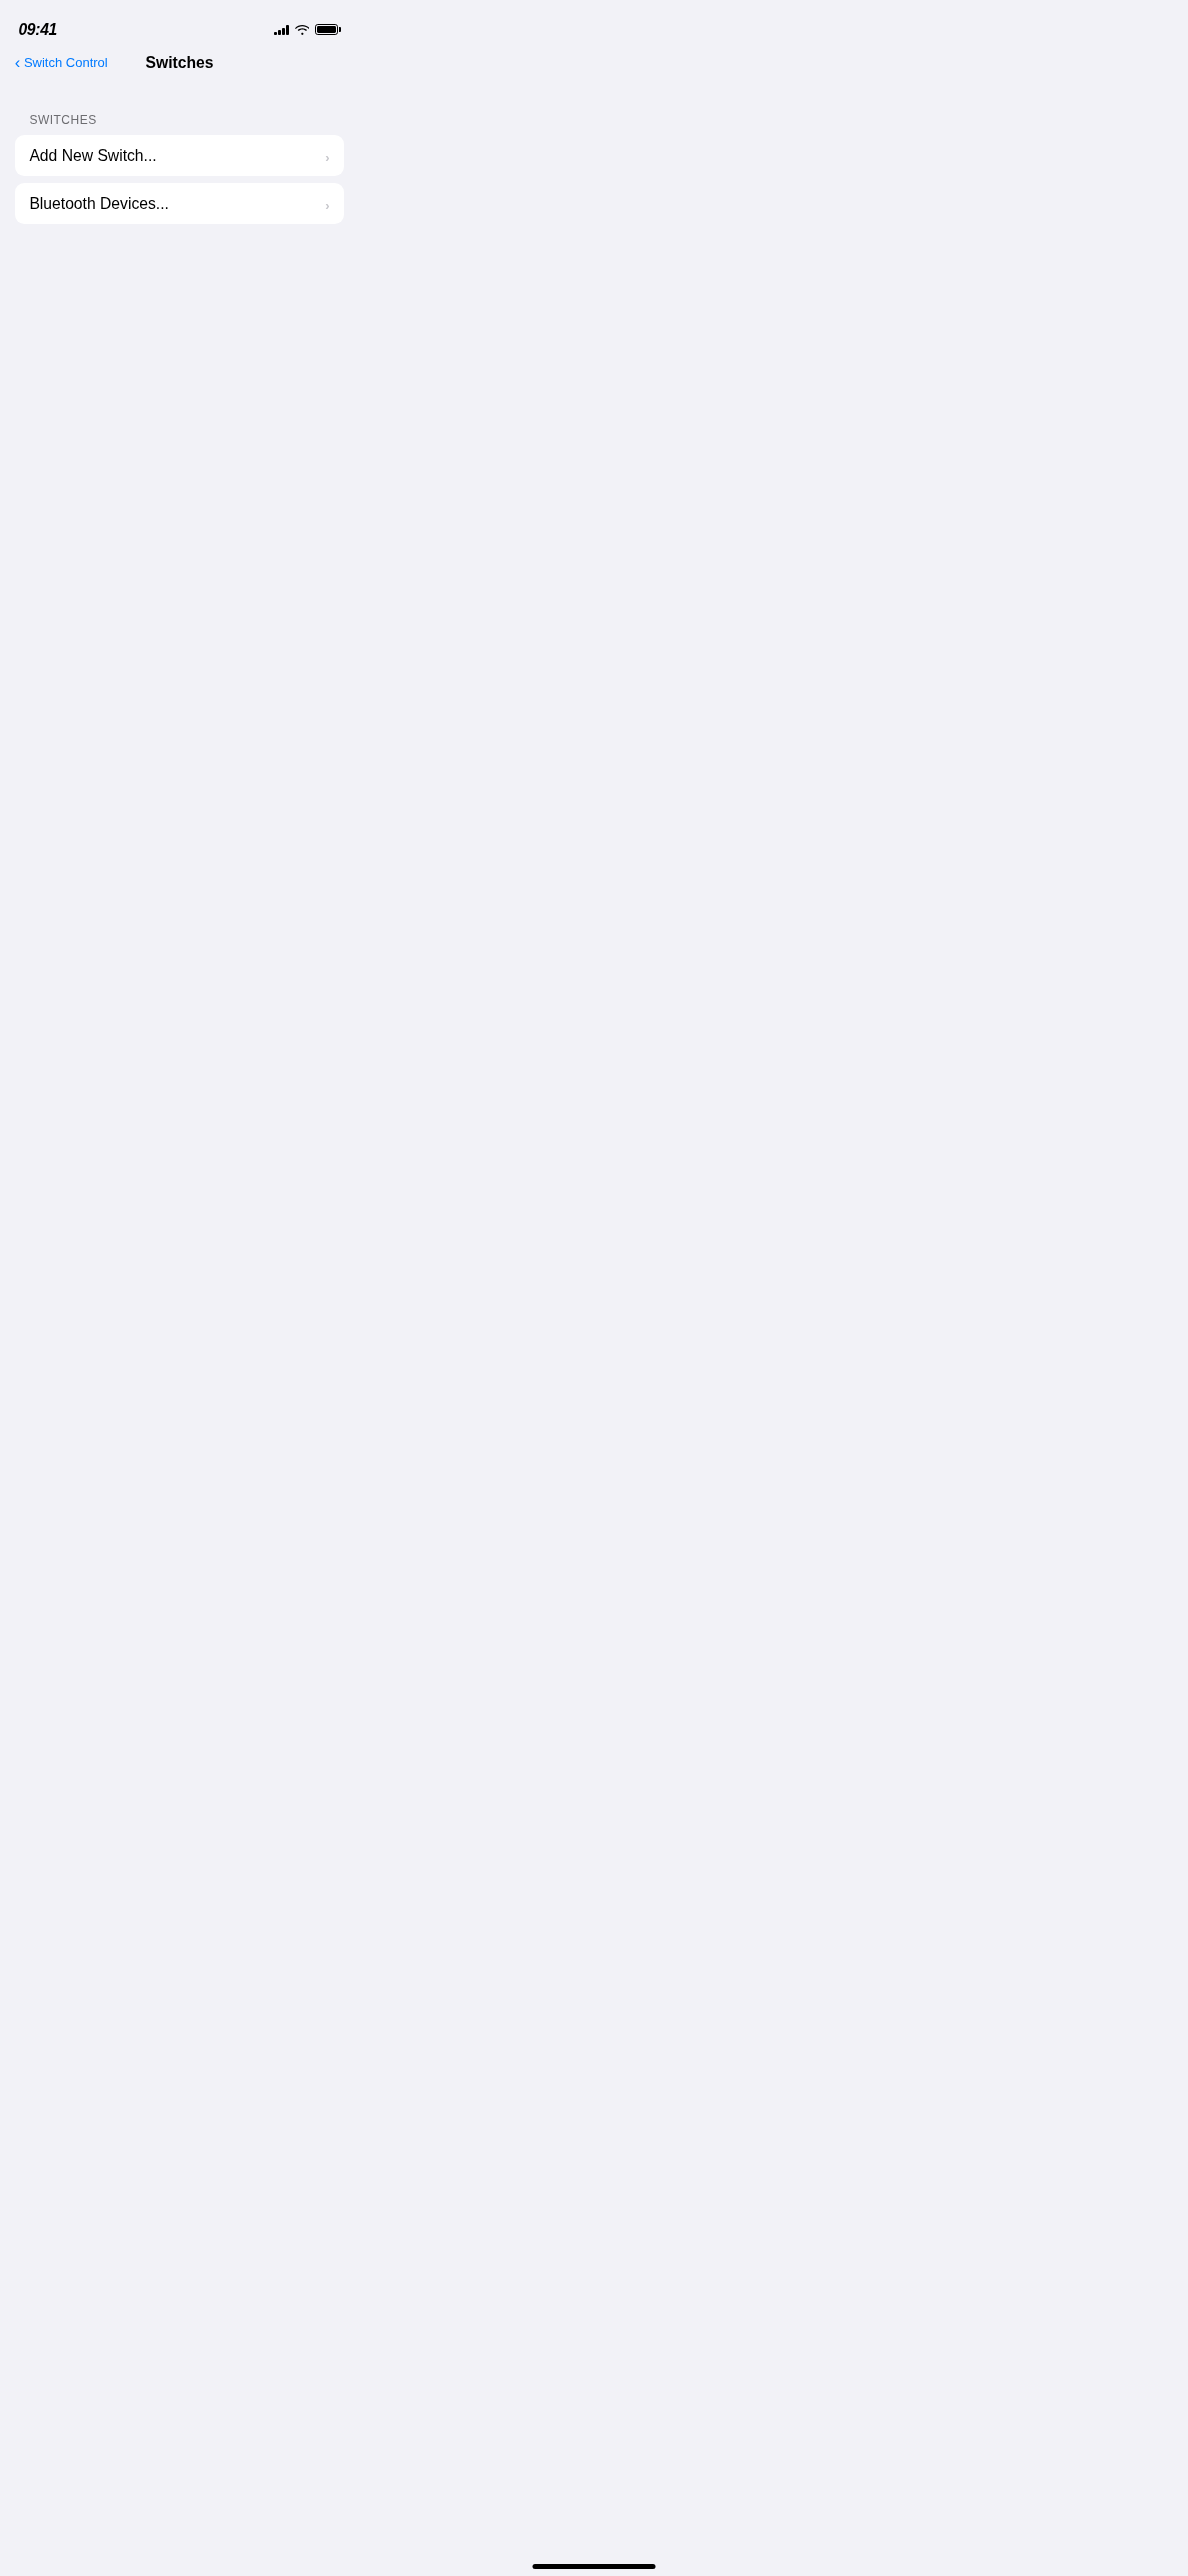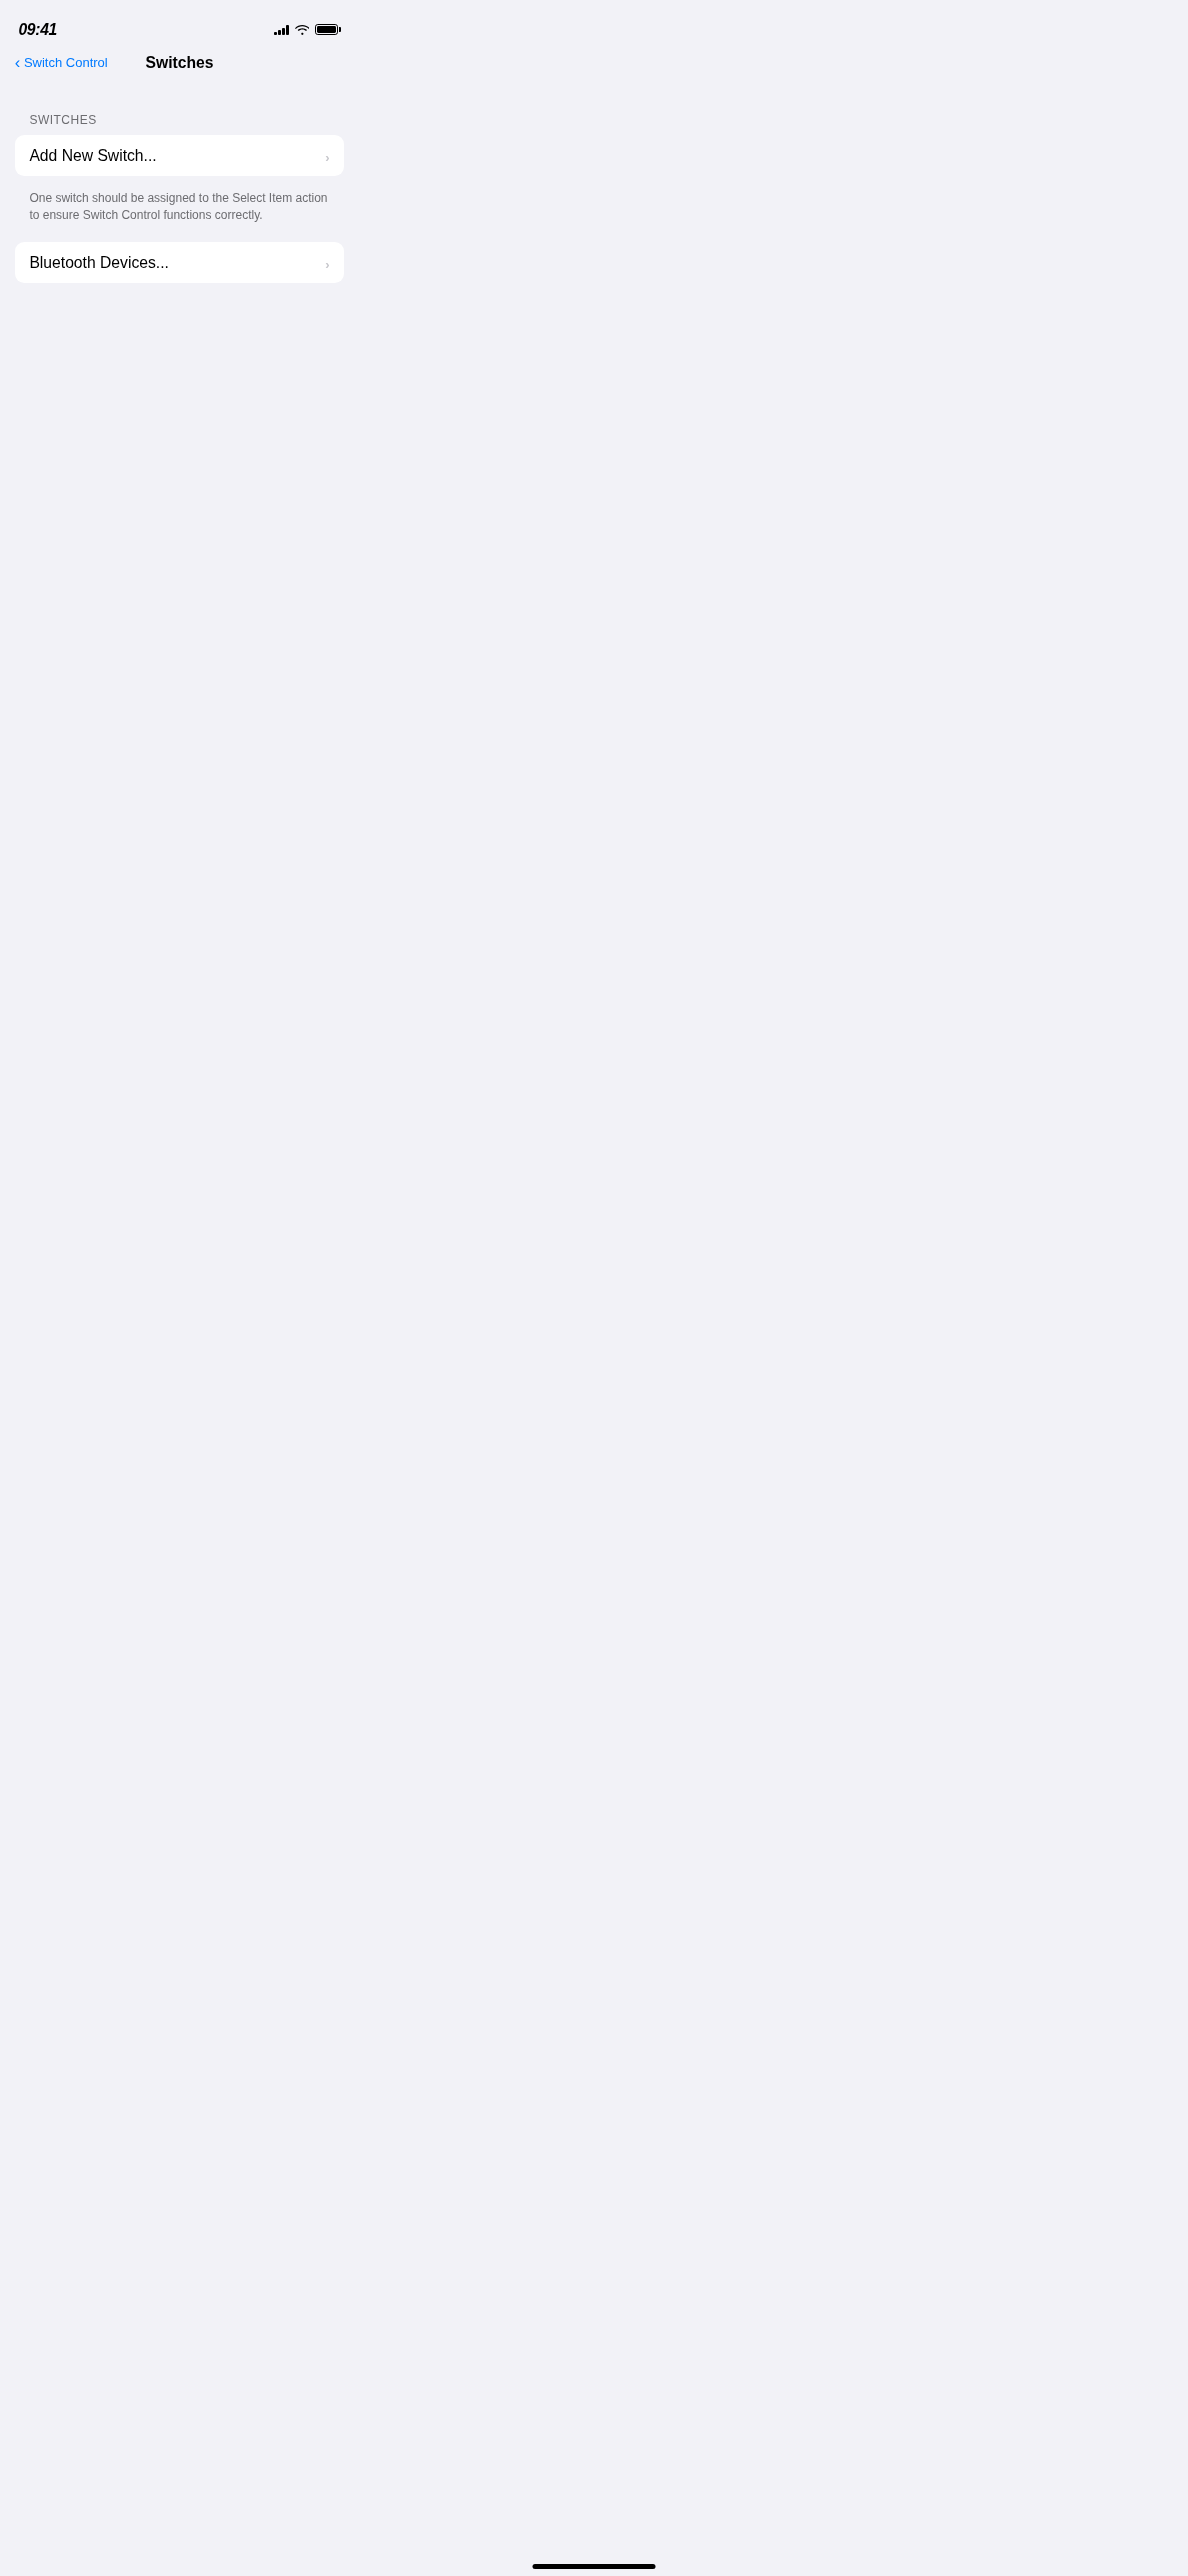--- a/index.html
+++ b/index.html
@@ -240,21 +240,20 @@
 
   <div class="section-header">SWITCHES</div>
 
   <div class="list-group">
     <div class="list-item">
       <span class="list-item-label">Add New Switch...</span>
       <span class="chevron-right">›</span>
     </div>
   </div>
 
-  <div class="section-footer">One switch should be assigned to the Select Item action to ensure Switch Control functions correctly.</div>
 
   <div class="list-group">
     <div class="list-item">
       <span class="list-item-label">Bluetooth Devices...</span>
       <span class="chevron-right">›</span>
     </div>
   </div>
 
 </div>
 

